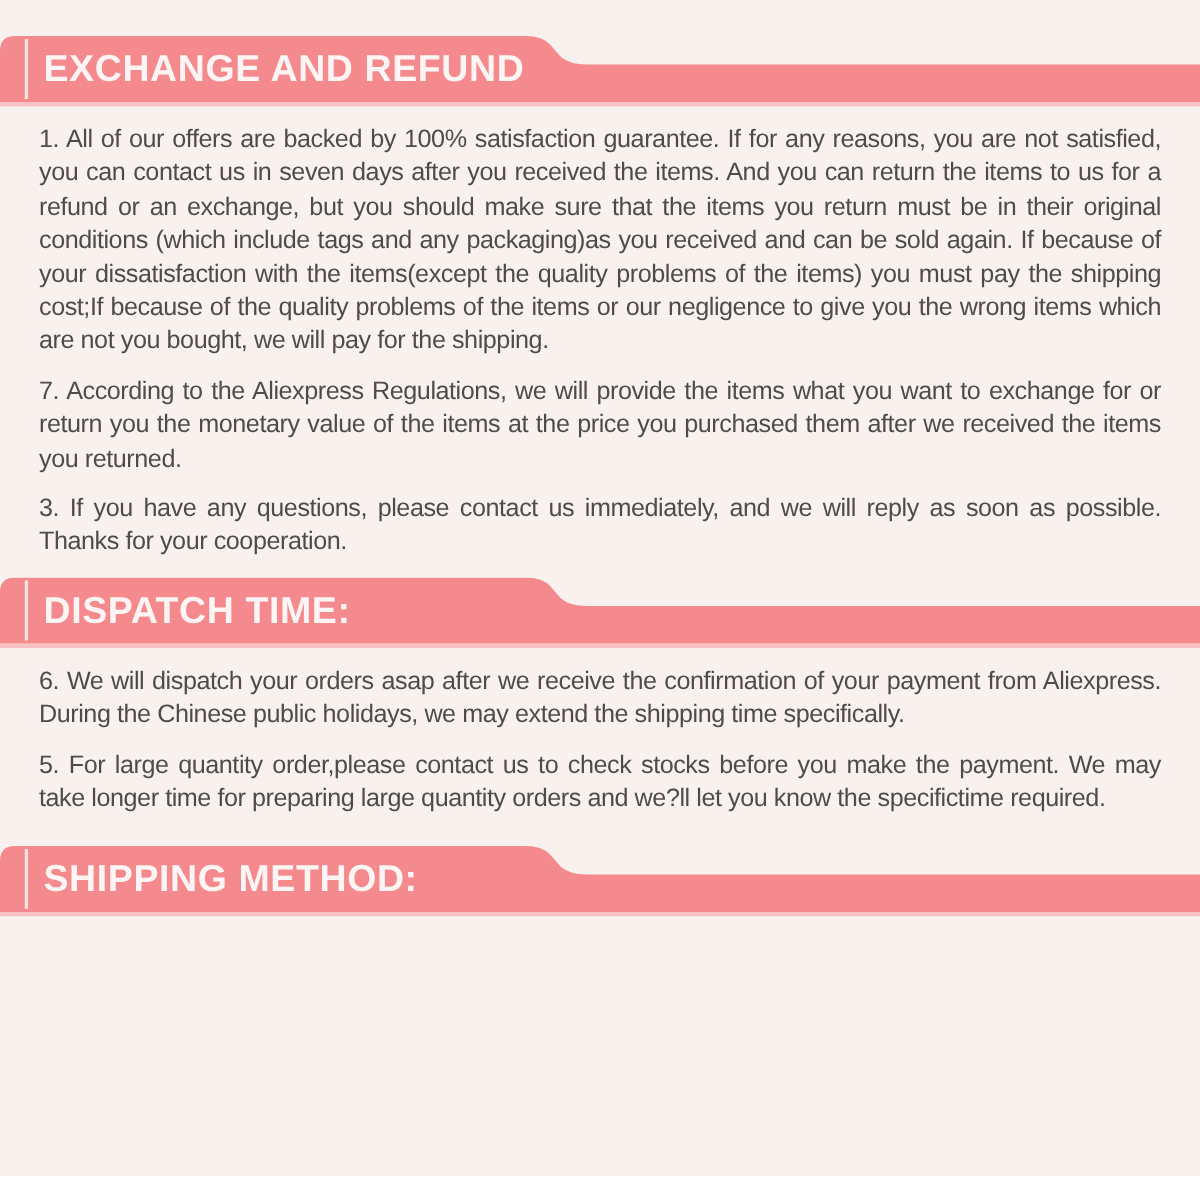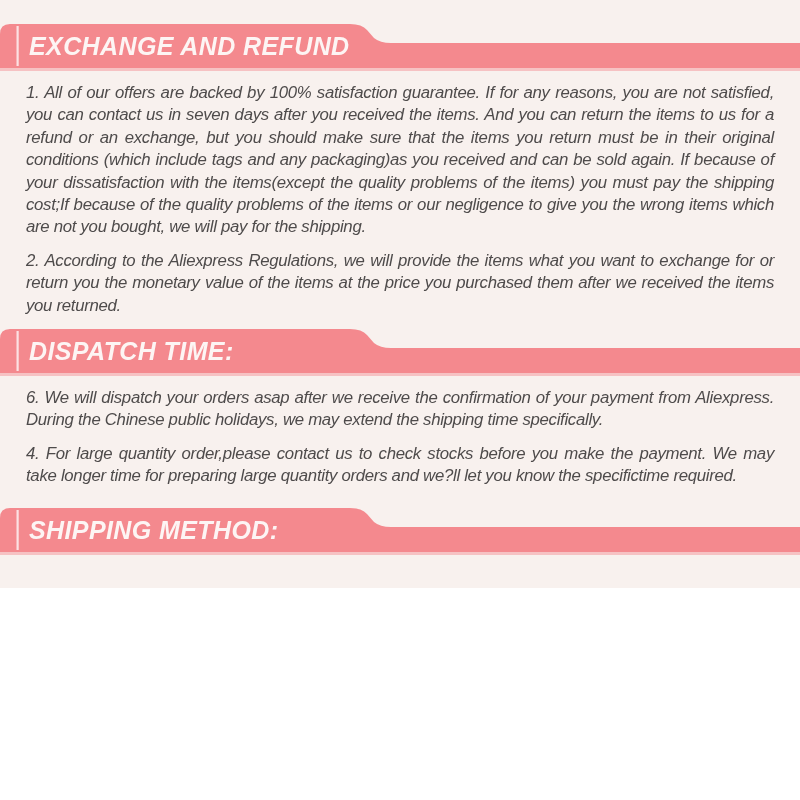--- a/index.html
+++ b/index.html
@@ -5,25 +5,24 @@
   :root{
     --bg:#f8f1ee;
     --accent:#f4898e;
     --banner-text:#fdf5f4;
     --text:#4e4b4b;
   }
   *{margin:0;padding:0;box-sizing:border-box;}
   html,body{background:#fff;}
   .page{
     position:relative;
-    width:800px;height:588px;
+    width:800px;height:784px;
     background:var(--bg);
     overflow:hidden;
     font-family:"Liberation Sans","DejaVu Sans",sans-serif;
-    font-style:italic;
   }
   .banner{
     position:relative;
     height:47px;
     width:800px;
     color:var(--accent);
   }
   .banner svg{
     position:absolute;
     left:0;top:0;width:100%;height:100%;
@@ -62,33 +61,34 @@
     <svg viewBox="0 0 800 47" preserveAspectRatio="none" aria-hidden="true">
       <path fill="currentColor" d="M0,10 Q0,0 10,0 L350,0 Q362,0 367,6 L374,14 Q380,19 391,19 L800,19 L800,44 L0,44 Z"></path>
       <rect x="44" y="0" width="756" height="3" fill="currentColor" opacity="0.0"></rect>
       <rect x="0" y="44" width="800" height="3" fill="currentColor" opacity="0.45"></rect>
       <rect x="16.5" y="2" width="2.2" height="40" fill="rgba(255,255,255,0.75)"></rect>
     </svg>
     <div class="banner-title">EXCHANGE AND REFUND</div>
   </div>
 
   <p class="policy p-gap-first">1. All of our offers are backed by 100% satisfaction guarantee. If for any reasons, you are not satisfied, you can contact us in seven days after you received the items. And you can return the items to us for a refund or an exchange, but you should make sure that the items you return must be in their original conditions (which include tags and any packaging)as you received and can be sold again. If because of your dissatisfaction with the items(except the quality problems of the items) you must pay the shipping cost;If because of the quality problems of the items or our negligence to give you the wrong items which are not you bought, we will pay for the shipping.</p>
-  <p class="policy p-gap">2. According to the Aliexpress Regulations, we will provide the items what you want to exchange for or return you the monetary value of the items at the price you purchased them after we received the items you returned.</p>
+  <p class="policy p-gap">7. According to the Aliexpress Regulations, we will provide the items what you want to exchange for or return you the monetary value of the items at the price you purchased them after we received the items you returned.</p>
+  <p class="policy p-gap">3. If you have any questions, please contact us immediately, and we will reply as soon as possible. Thanks for your cooperation.</p>
 
   <div class="banner banner-2">
     <svg viewBox="0 0 800 47" preserveAspectRatio="none" aria-hidden="true">
       <path fill="currentColor" d="M0,10 Q0,0 10,0 L350,0 Q362,0 367,6 L374,14 Q380,19 391,19 L800,19 L800,44 L0,44 Z"></path>
       <rect x="0" y="44" width="800" height="3" fill="currentColor" opacity="0.45"></rect>
       <rect x="16.5" y="2" width="2.2" height="40" fill="rgba(255,255,255,0.75)"></rect>
     </svg>
     <div class="banner-title">DISPATCH TIME:</div>
   </div>
 
   <p class="policy p-gap-wide">6. We will dispatch your orders asap after we receive the confirmation of your payment from Aliexpress. During the Chinese public holidays, we may extend the shipping time specifically.</p>
-  <p class="policy p-gap">4. For large quantity order,please contact us to check stocks before you make the payment. We may take longer time for preparing large quantity orders and we?ll let you know the specifictime required.</p>
+  <p class="policy p-gap">5. For large quantity order,please contact us to check stocks before you make the payment. We may take longer time for preparing large quantity orders and we?ll let you know the specifictime required.</p>
 
   <div class="banner banner-3">
     <svg viewBox="0 0 800 47" preserveAspectRatio="none" aria-hidden="true">
       <path fill="currentColor" d="M0,10 Q0,0 10,0 L350,0 Q362,0 367,6 L374,14 Q380,19 391,19 L800,19 L800,44 L0,44 Z"></path>
       <rect x="0" y="44" width="800" height="3" fill="currentColor" opacity="0.45"></rect>
       <rect x="16.5" y="2" width="2.2" height="40" fill="rgba(255,255,255,0.75)"></rect>
     </svg>
     <div class="banner-title">SHIPPING METHOD:</div>
   </div>
 

